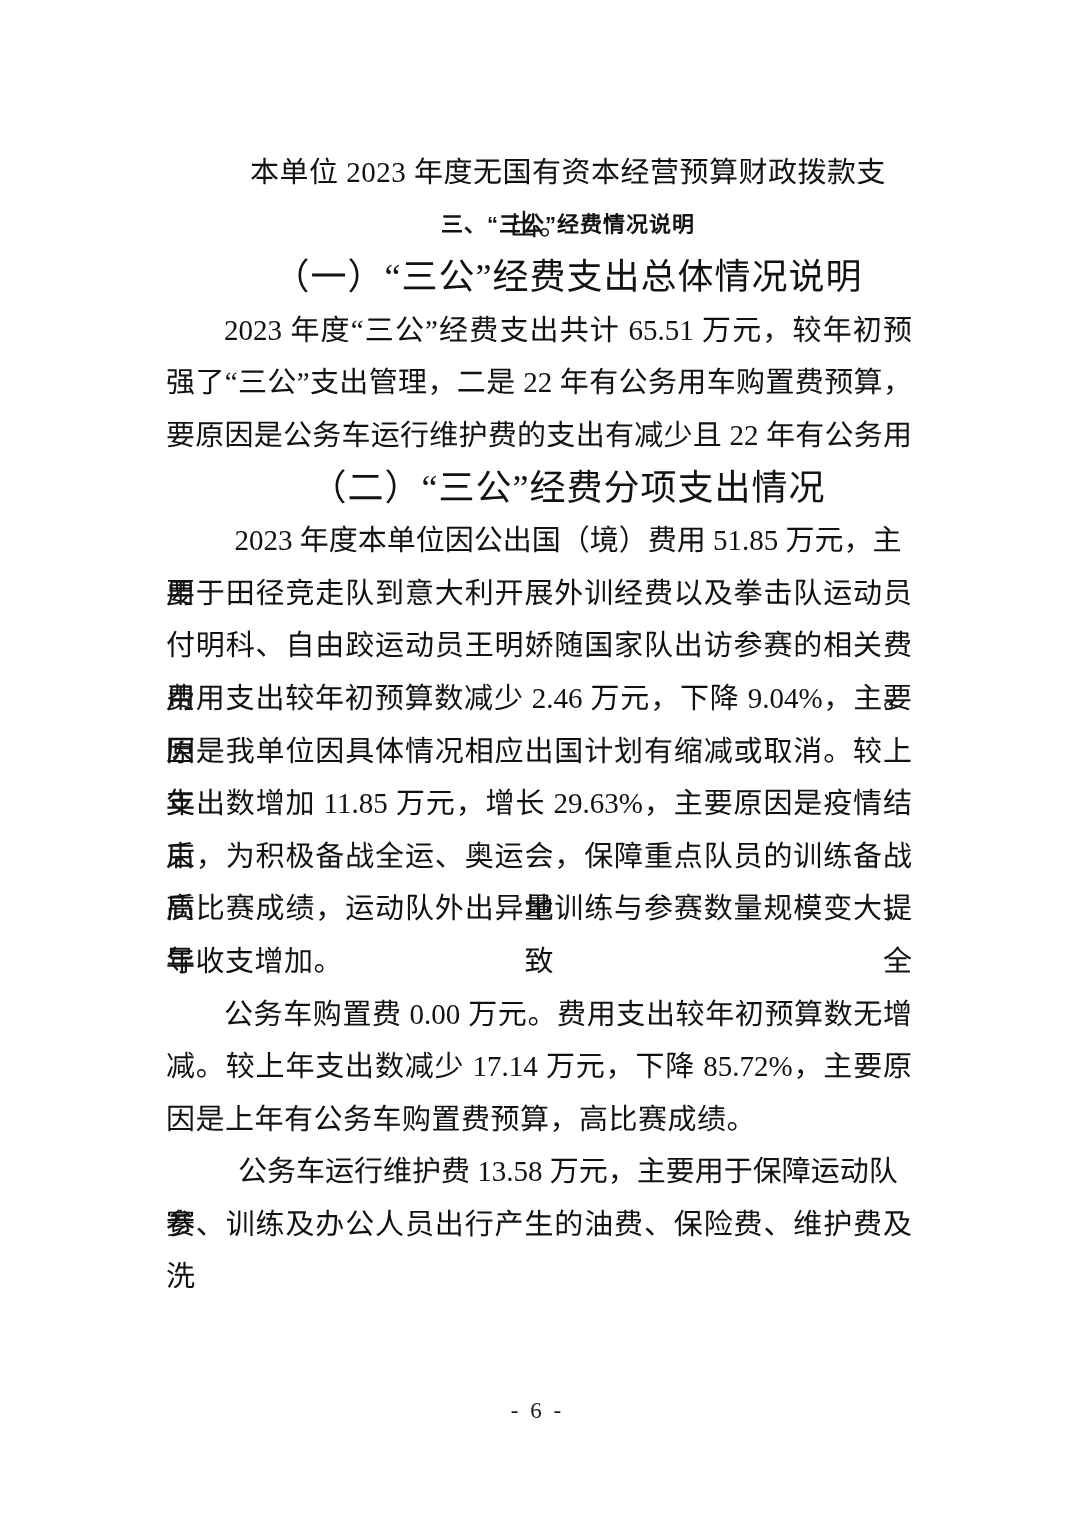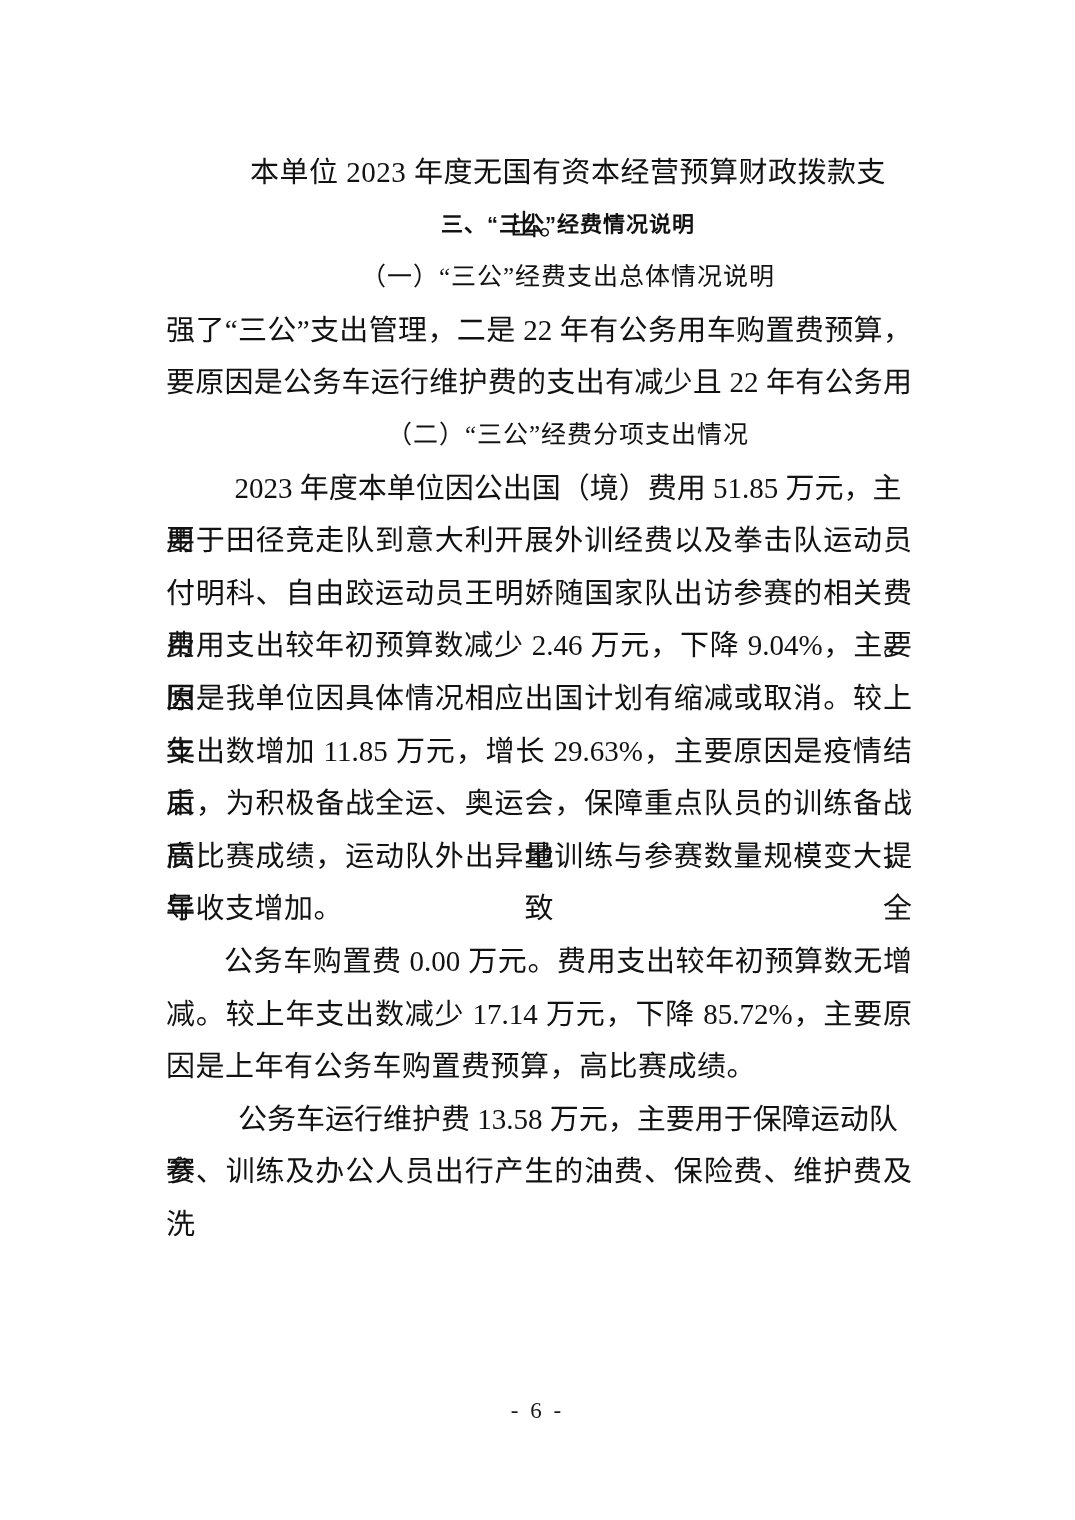--- a/index.html
+++ b/index.html
@@ -38,21 +38,21 @@
     text-indent: 58px;
     text-align: center;
   }
   .line.heading1 {
     font-family: "Liberation Sans", "DejaVu Sans", sans-serif;
     font-weight: 700;
     font-size: 22px;
     letter-spacing: 1px;
   }
   .line.heading2 {
-    font-size: 25px;
+    font-size: 36px;
     letter-spacing: 1px;
   }
   .footer {
     position: absolute;
     left: 0;
     width: 1075px;
     top: 1396px;
     text-align: center;
     font-size: 23px;
     line-height: 30px;
@@ -61,20 +61,21 @@
   }
 </style>
 </head>
 <body>
 
 <div class="page">
   <div class="content" id="doc-lines">
       <div class="line body indent">本单位 2023 年度无国有资本经营预算财政拨款支出。</div>
       <div class="line heading1 indent">三、“三公”经费情况说明</div>
       <div class="line heading2 indent">（一）“三公”经费支出总体情况说明</div>
+      <div class="line body indent justify">2023 年度“三公”经费支出共计 65.51 万元，较年初预</div>
       <div class="line body justify">强了“三公”支出管理，二是 22 年有公务用车购置费预算，</div>
       <div class="line body justify">要原因是公务车运行维护费的支出有减少且 22 年有公务用</div>
       <div class="line heading2 indent">（二）“三公”经费分项支出情况</div>
       <div class="line body indent justify">2023 年度本单位因公出国（境）费用 51.85 万元，主要</div>
       <div class="line body justify">用于田径竞走队到意大利开展外训经费以及拳击队运动员</div>
       <div class="line body justify">付明科、自由跤运动员王明娇随国家队出访参赛的相关费用。</div>
       <div class="line body justify">费用支出较年初预算数减少 2.46 万元，下降 9.04%，主要原</div>
       <div class="line body justify">因是我单位因具体情况相应出国计划有缩减或取消。较上年</div>
       <div class="line body justify">支出数增加 11.85 万元，增长 29.63%，主要原因是疫情结束</div>
       <div class="line body justify">后，为积极备战全运、奥运会，保障重点队员的训练备战质量提</div>

